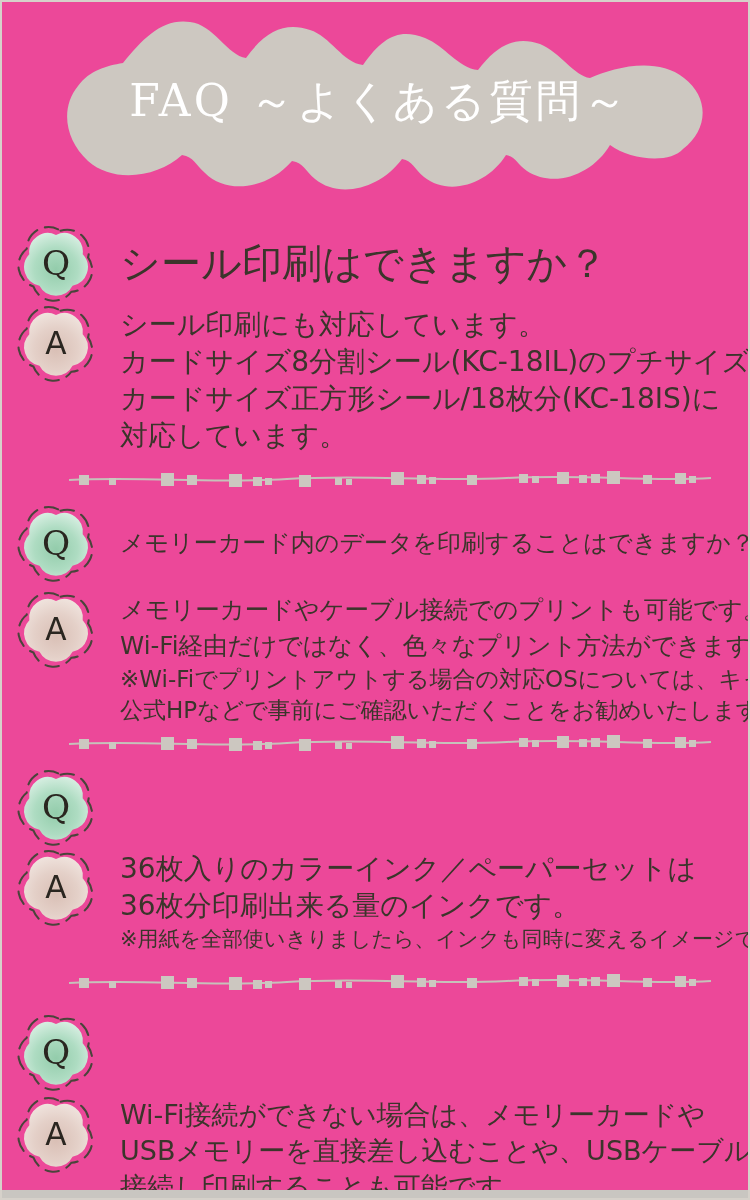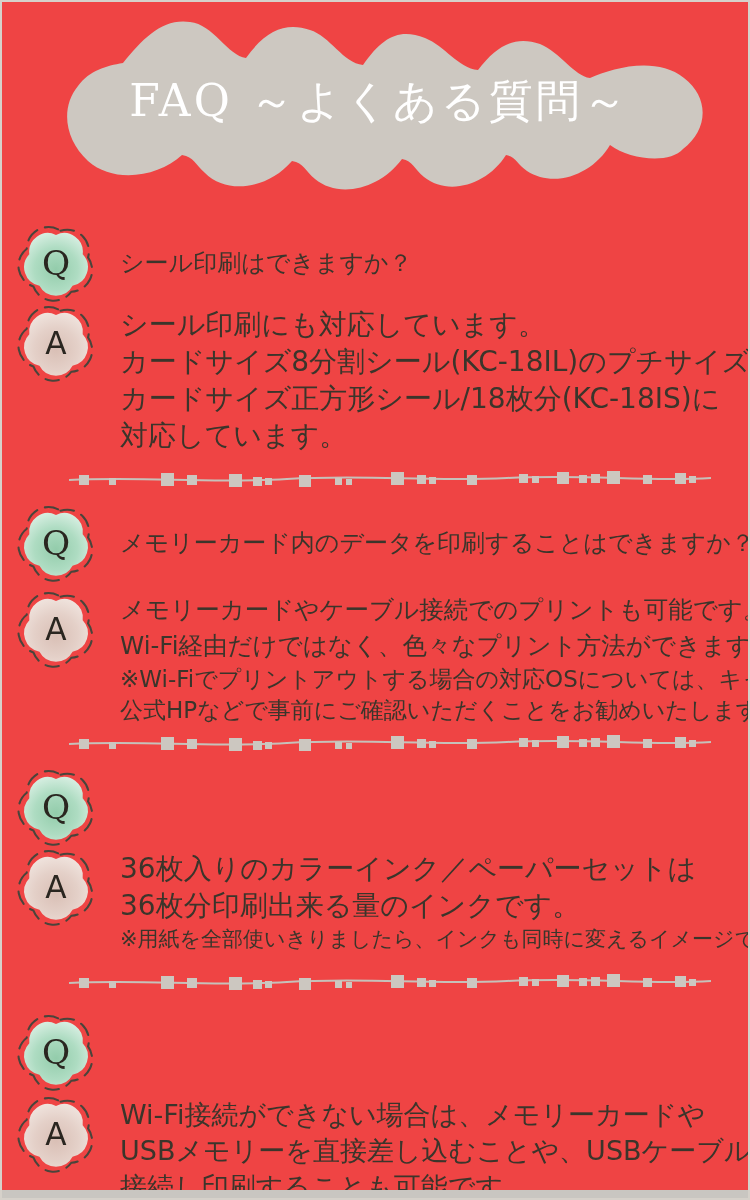--- a/index.html
+++ b/index.html
@@ -1,34 +1,34 @@
 <!DOCTYPE html>
 <html><head>
 <meta charset="utf-8">
 <style>
   html,body{margin:0;padding:0;background:#ffffff;}
   .page{
     width:750px;height:1200px;position:relative;overflow:hidden;box-sizing:border-box;
-    background:#ef4444;border:2px solid #d6d1ca;
+    background:#ec4899;border:2px solid #d6d1ca;
     font-family:"DejaVu Sans","Liberation Sans",sans-serif;color:#3b352b;
   }
   
   .hdr{position:relative;height:208px;}
   .blob{position:absolute;left:26px;top:6px;}
   .title{
     position:absolute;left:55px;top:70px;width:645px;text-align:center;
     font-family:"DejaVu Serif","Liberation Serif",serif;
     font-size:44px;color:#ffffff;letter-spacing:3px;white-space:nowrap;
   }
   
   .row{display:flex;padding-left:15px;}
   .q-row{align-items:center;gap:25px;}
   .a-row{align-items:flex-start;gap:25px;}
   .icon{width:78px;height:78px;flex:0 0 78px;overflow:visible;}
-  .q-text{font-size:24px;white-space:nowrap;}
+  .q-text{font-size:40px;white-space:nowrap;}
   .a-text{padding-top:2px;}
   .a-line{font-size:28px;line-height:37px;white-space:nowrap;}
   .note{font-size:23px;line-height:31px;white-space:nowrap;}
   
   .s1 .q-row{margin-top:14px;}
   .s1 .a-row{margin-top:2px;}
   .divider{margin:12px 0 0 65px;height:26px;}
   .d2{margin-top:4px;}
   .d3{margin-top:14px;}
   .s2 .q-row{margin-top:8px;}

